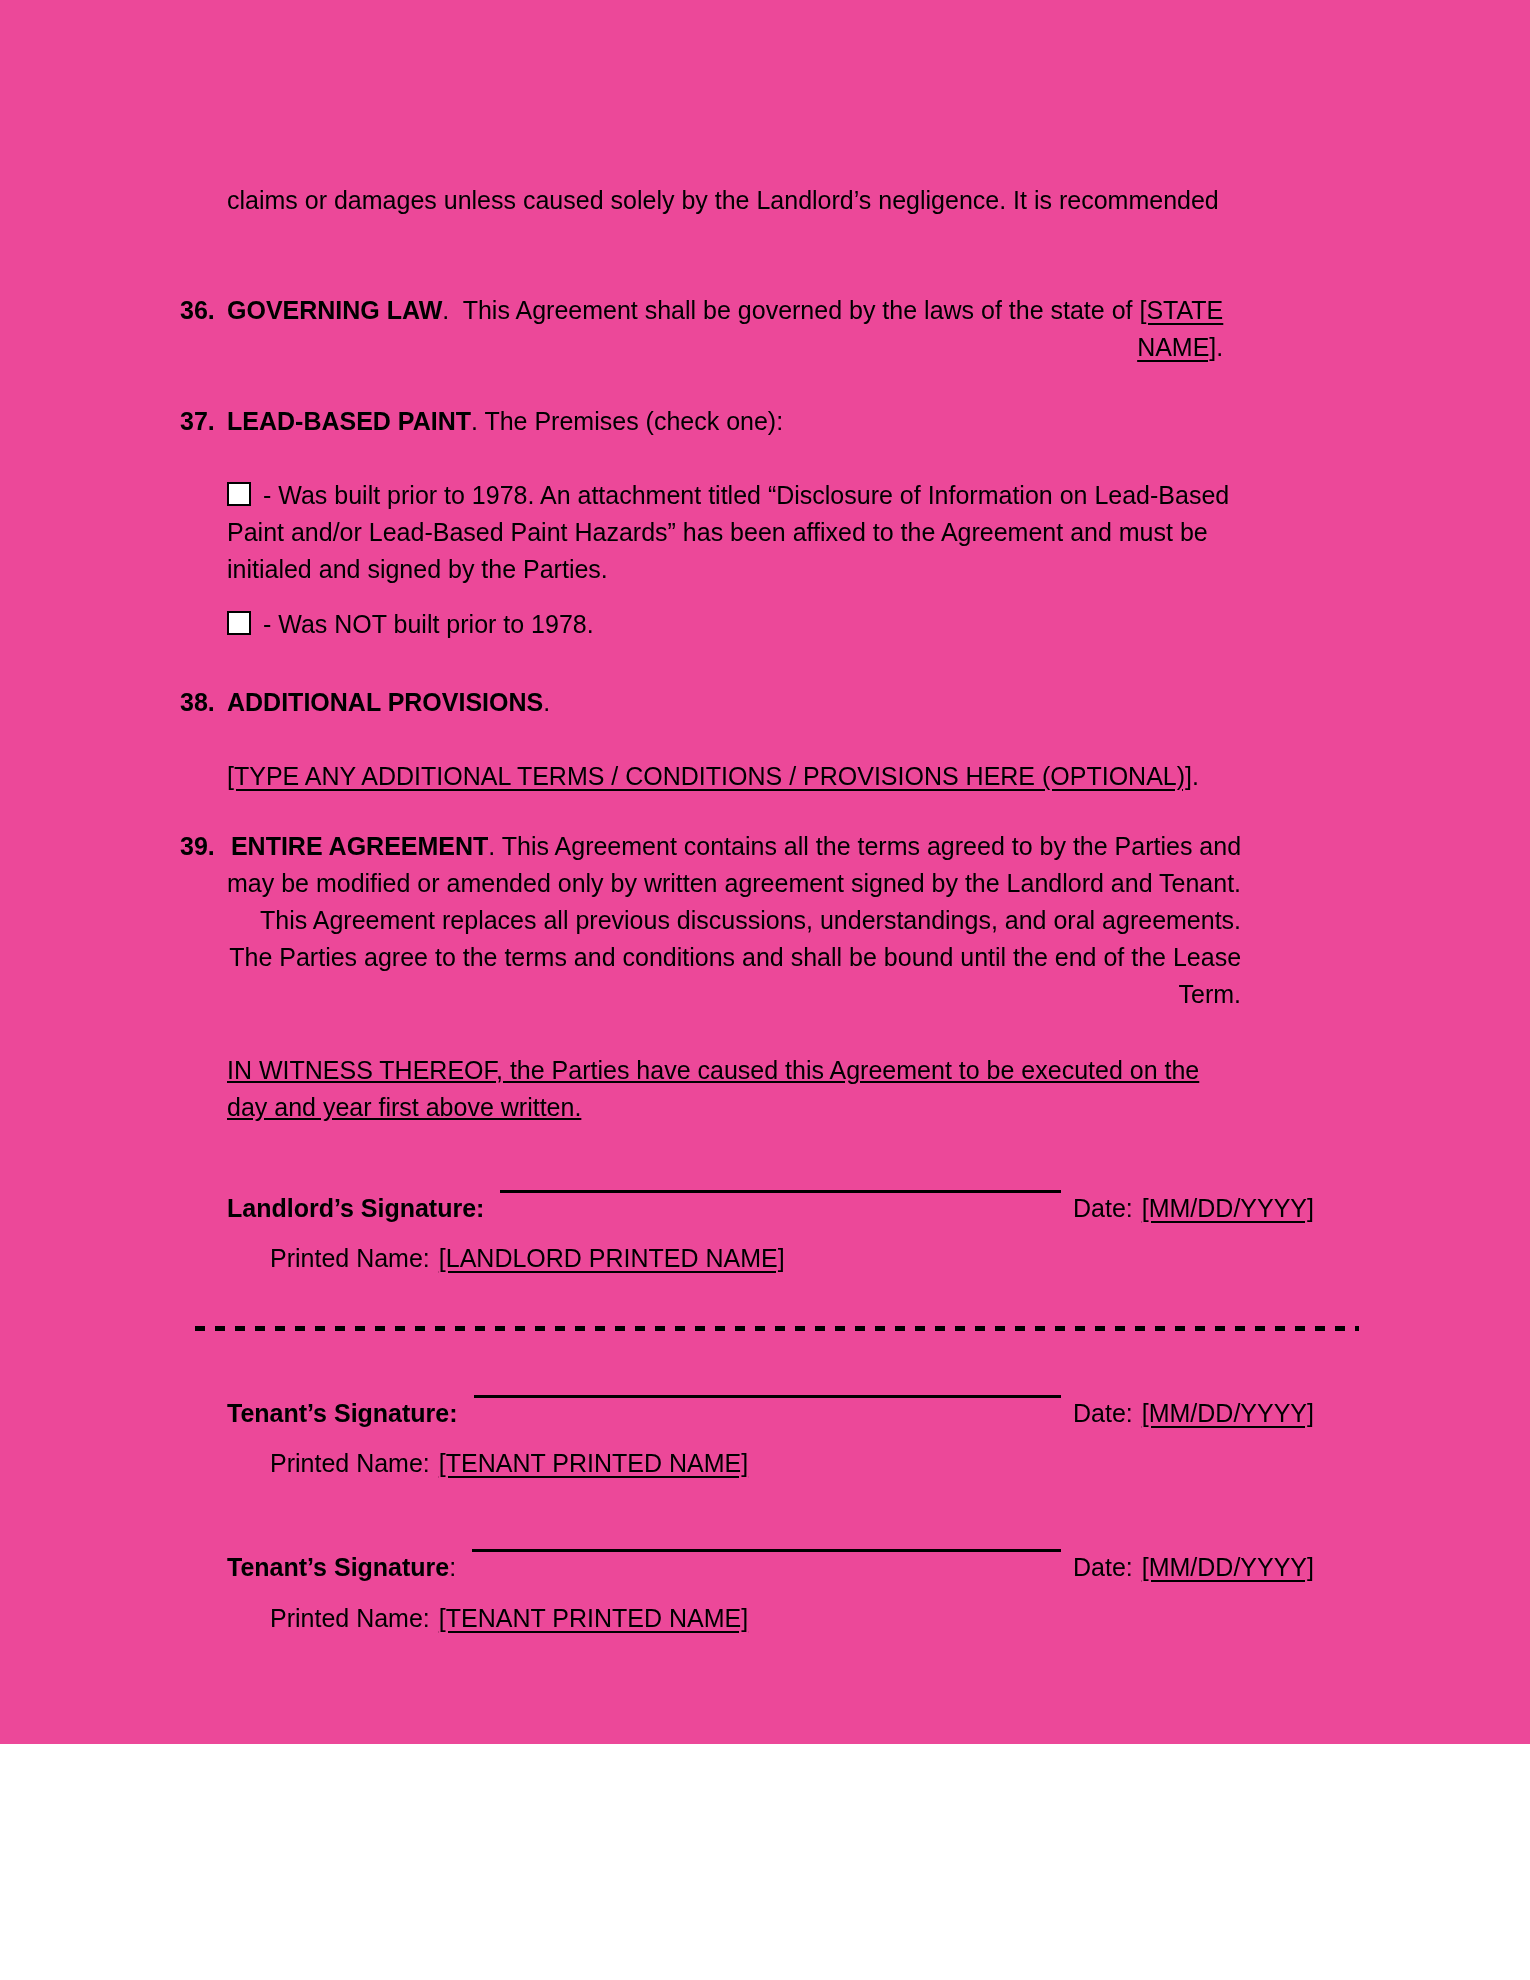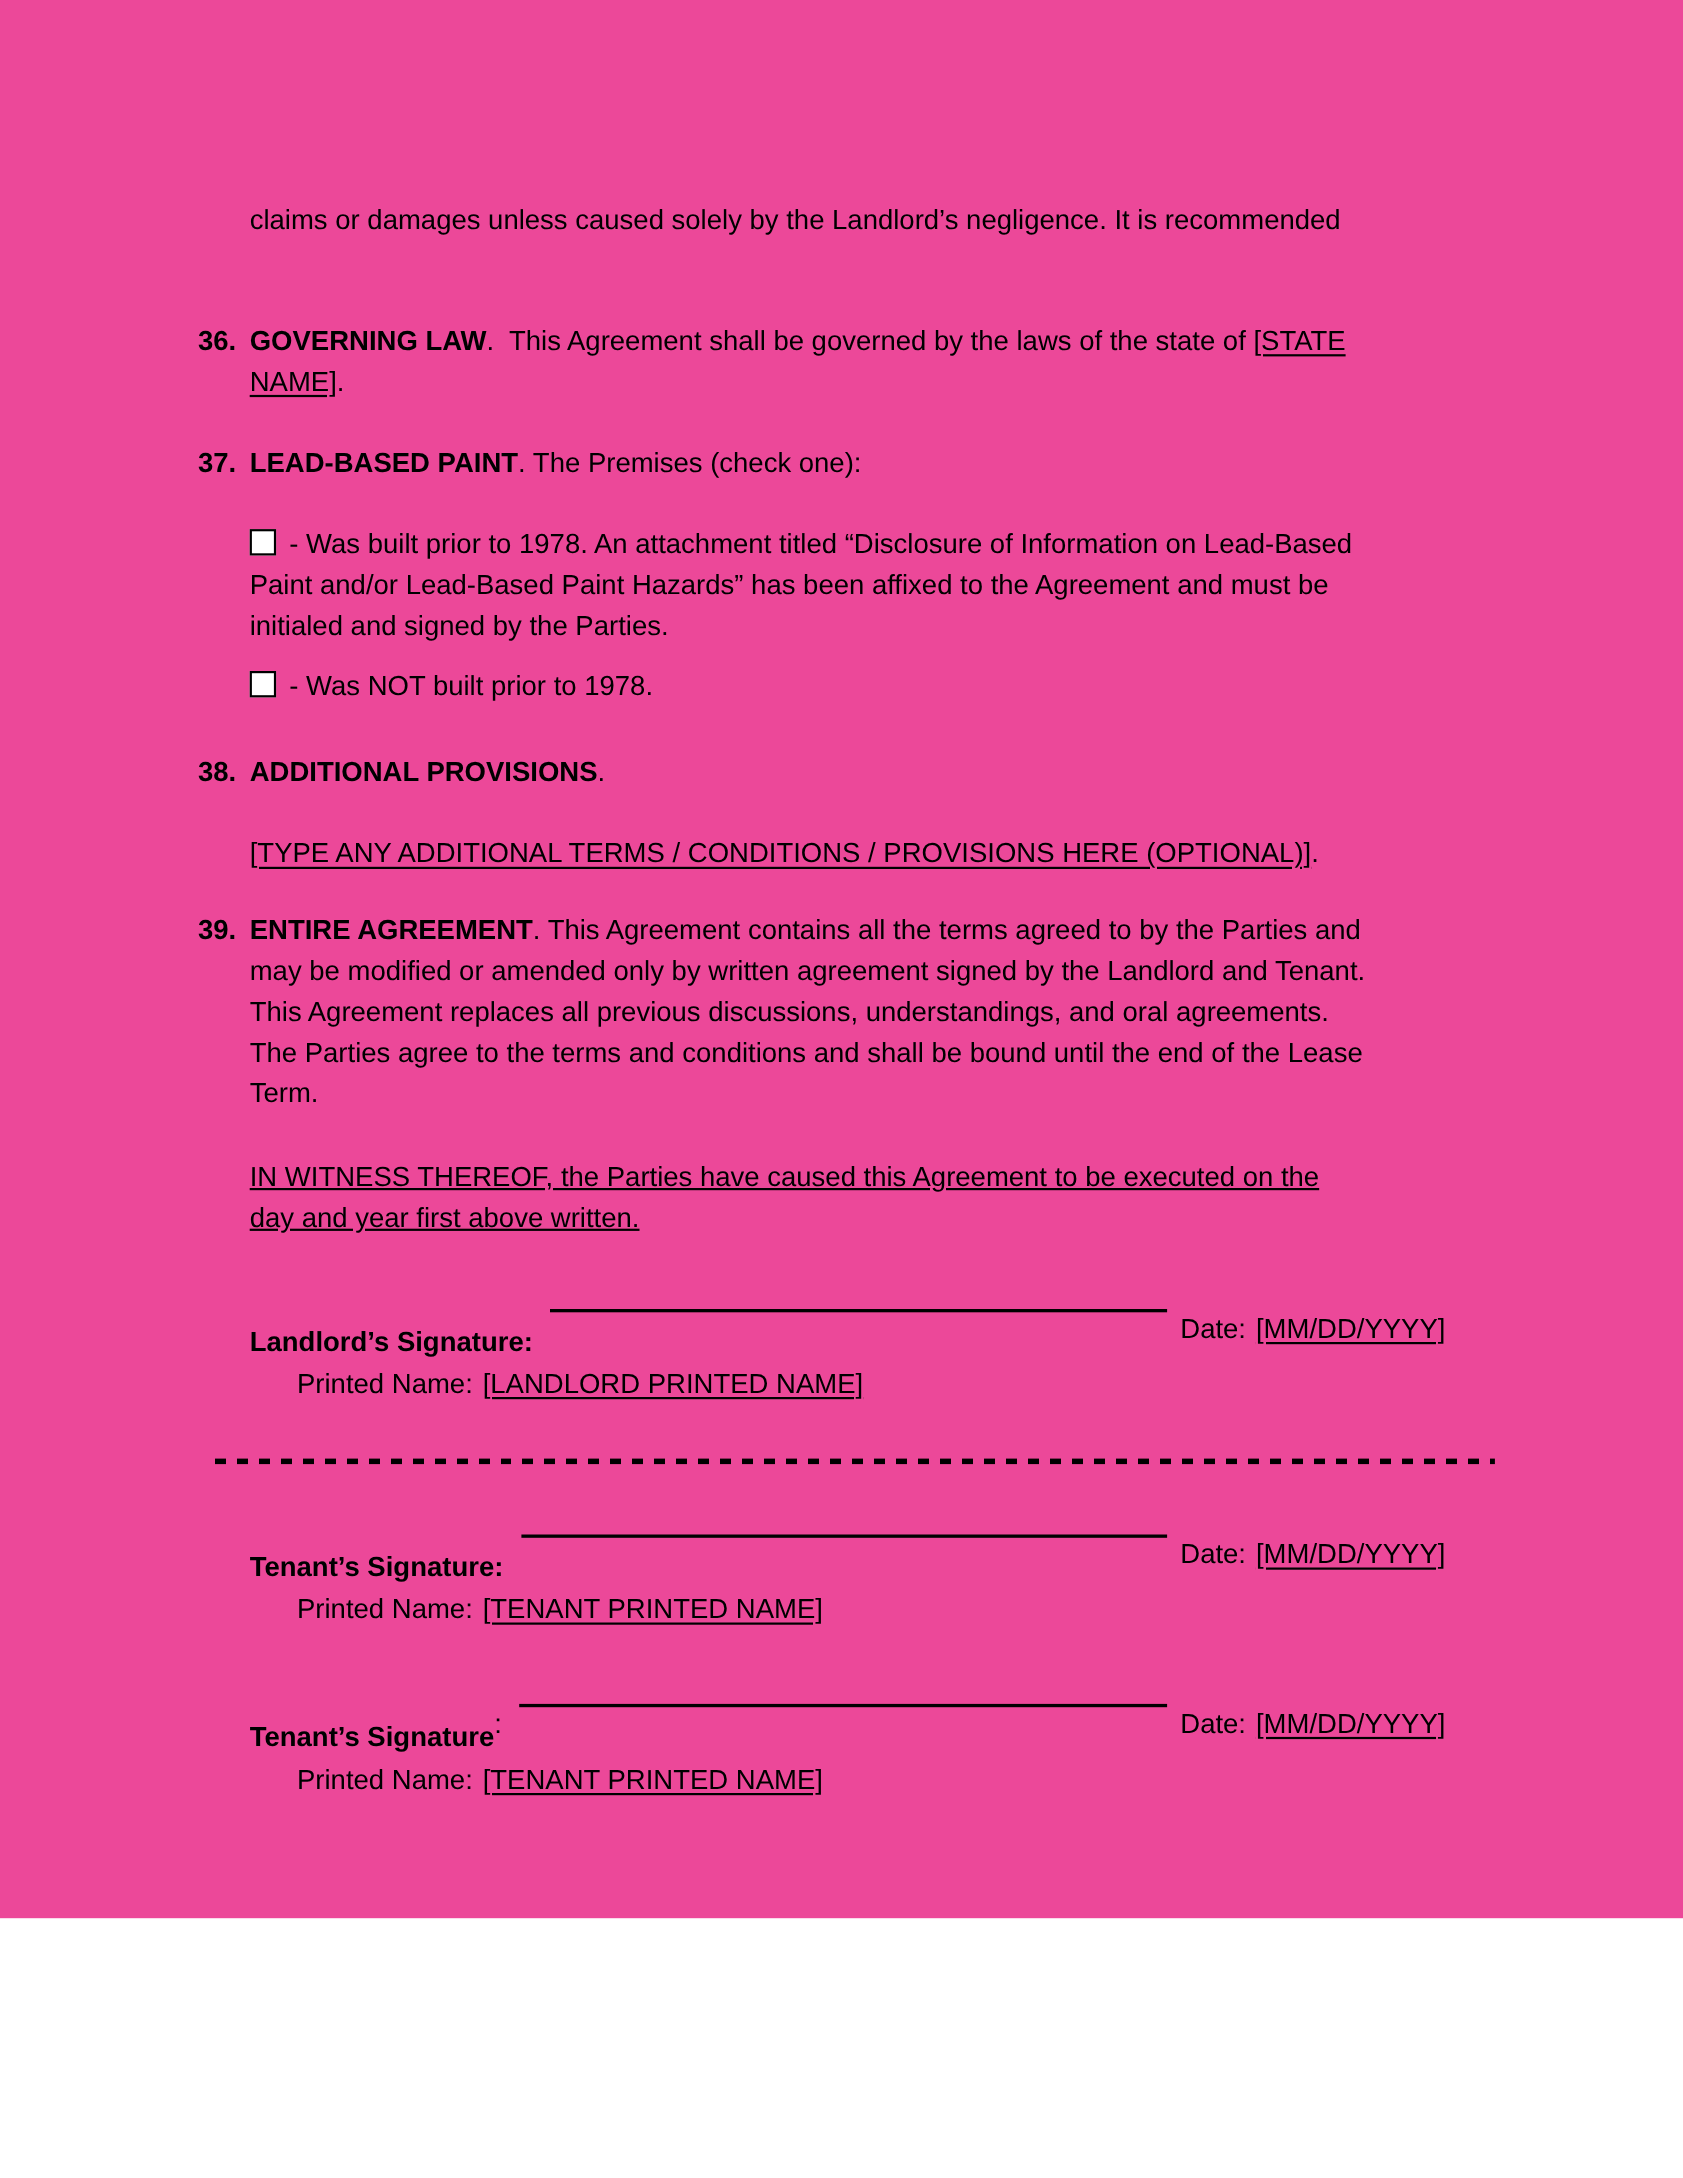--- a/index.html
+++ b/index.html
@@ -14,34 +14,34 @@
     background: #ec4899;
     font-family: "Liberation Sans", "DejaVu Sans", sans-serif;
     font-size: 25px;
     line-height: 37px;
     color: #000000;
     overflow: hidden;
     padding-left: 24px;
   }
   .block { position: absolute; }
   .line { white-space: pre; }
-  .b { font-weight: bold; margin-top: 12px; }
+  .b { font-weight: bold; }
   .u {
     text-decoration: underline;
     text-decoration-thickness: 2px;
     text-underline-offset: 4px;
   }
   .num {
     position: absolute;
     left: 0;
     top: 0;
     font-weight: bold;
     white-space: pre;
   }
-  .hang { padding-left: 47px; }
+  .hang { padding-left: 47px; text-align: right; }
   .checkbox {
     display: inline-block;
     width: 20px;
     height: 20px;
     border: 2px solid #000000;
     margin-right: 12px;
     vertical-align: -2px;
     background: #ffffff;
   }
   .sig-row {

